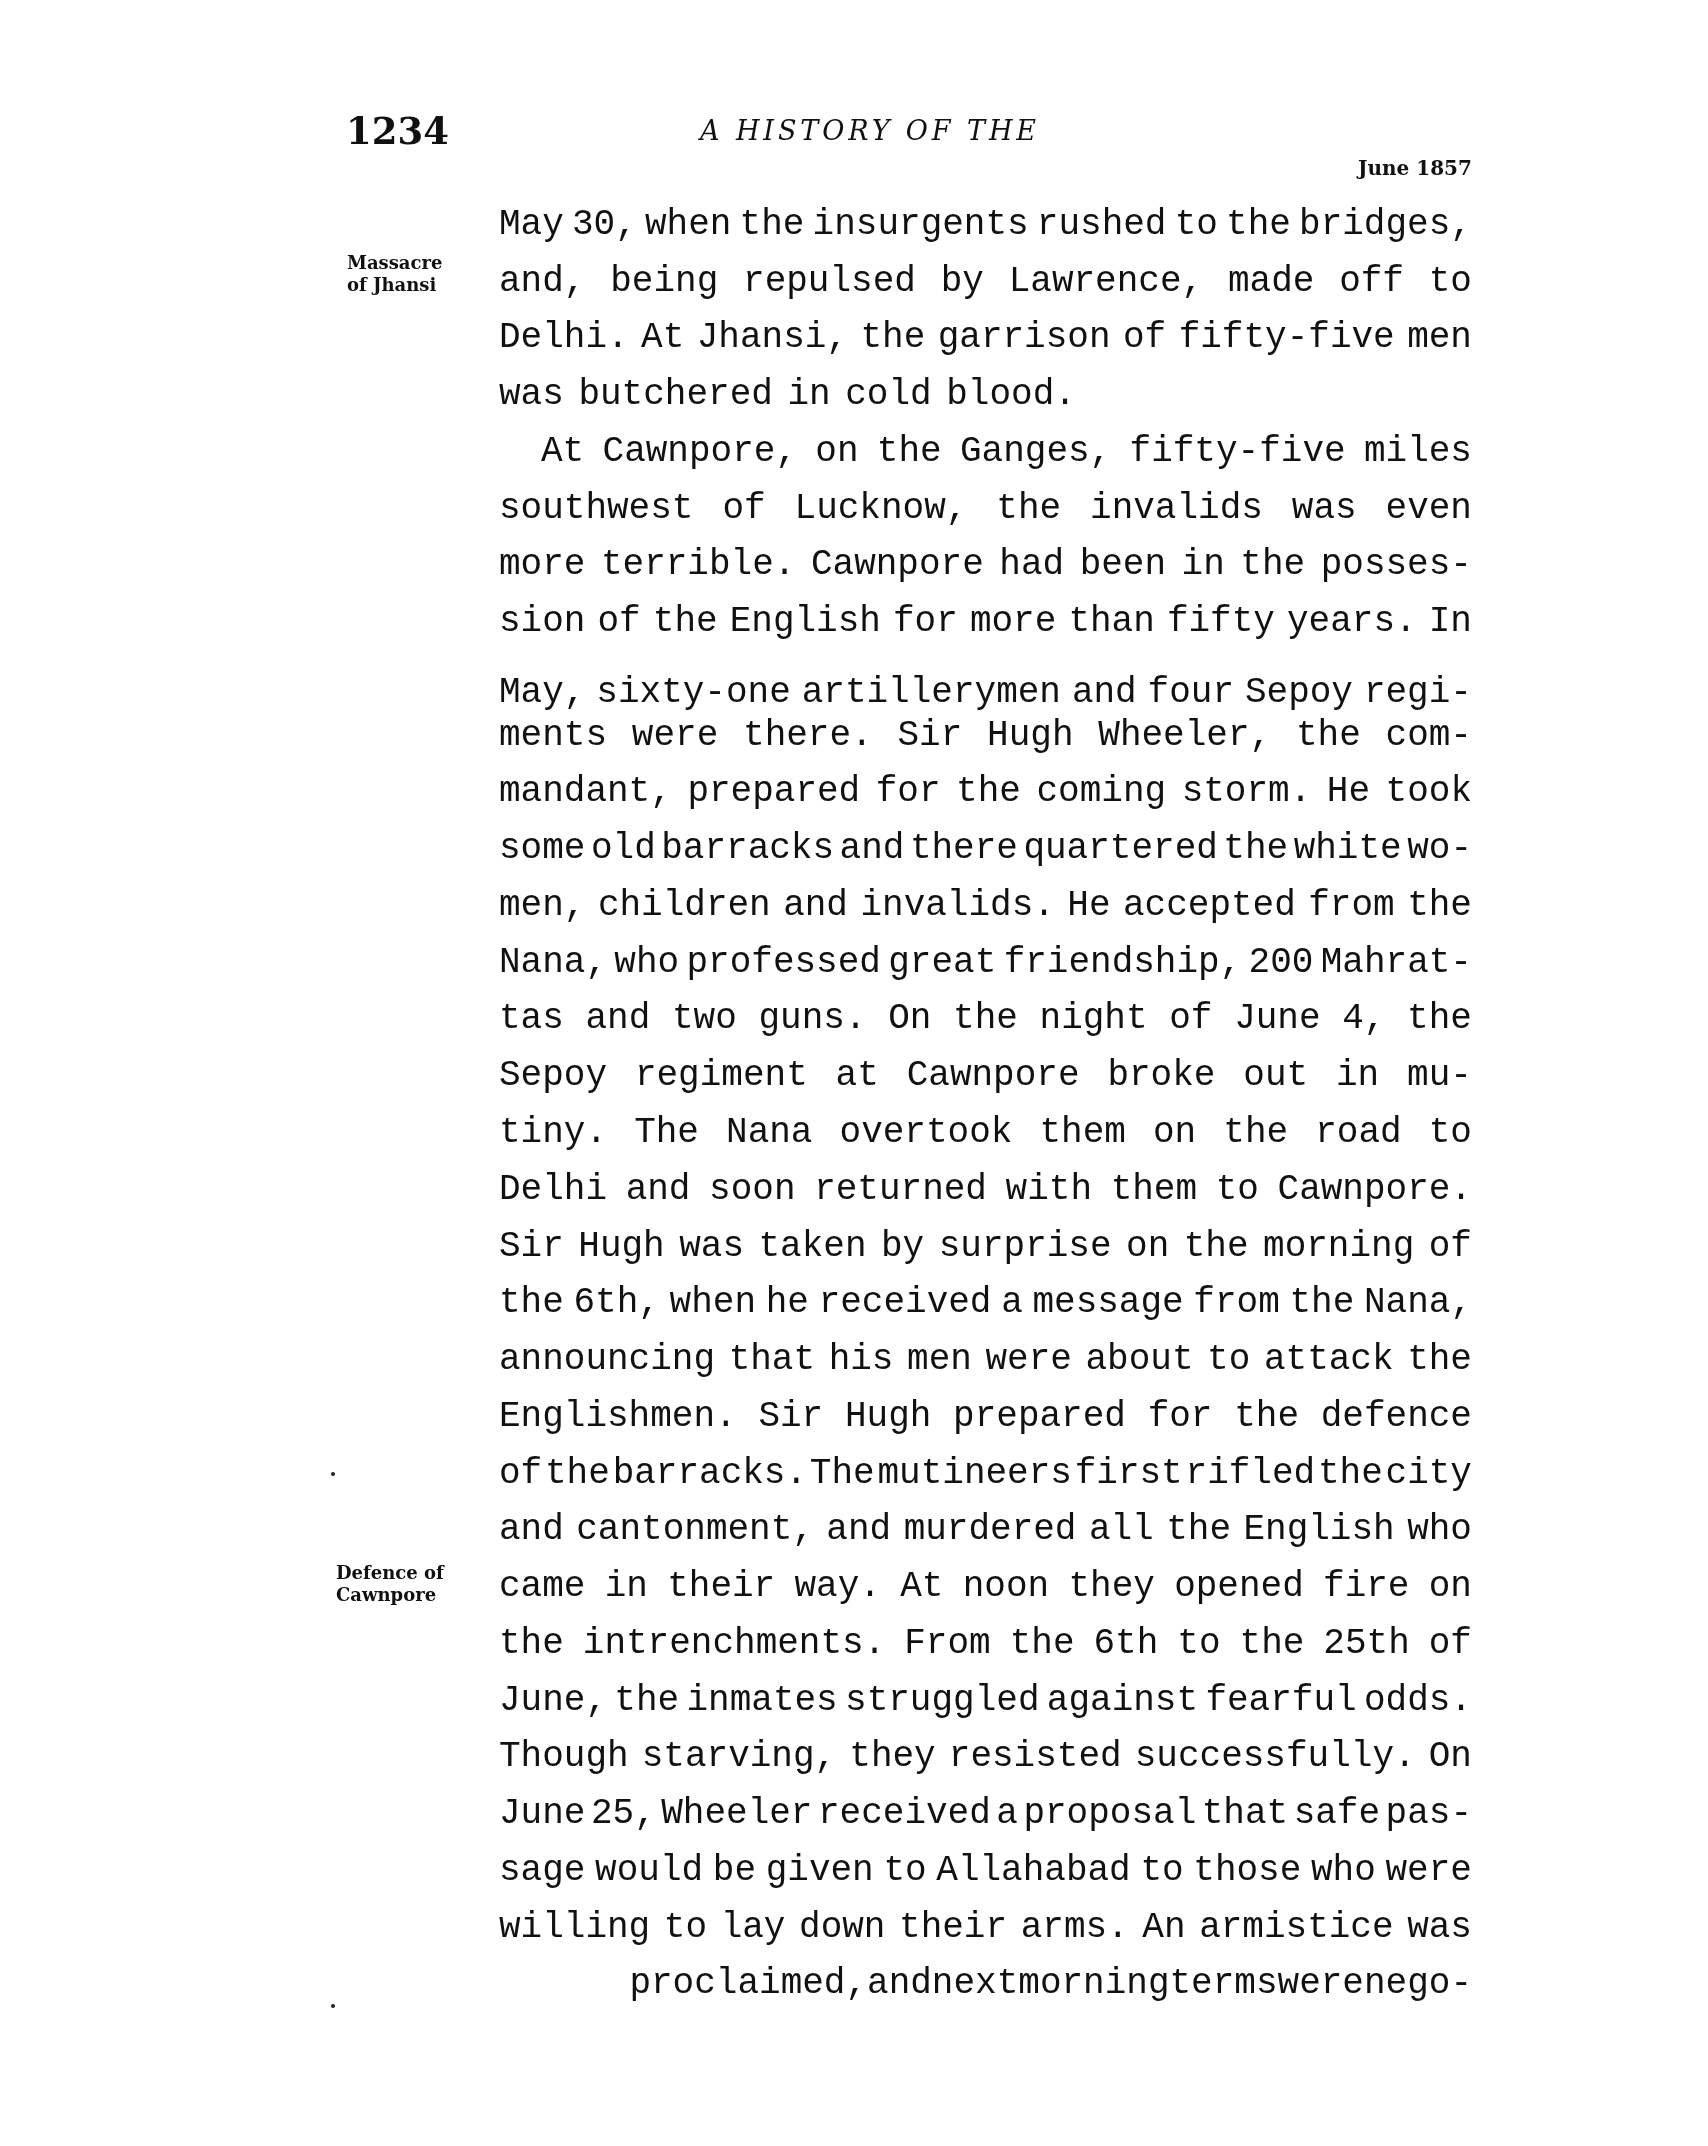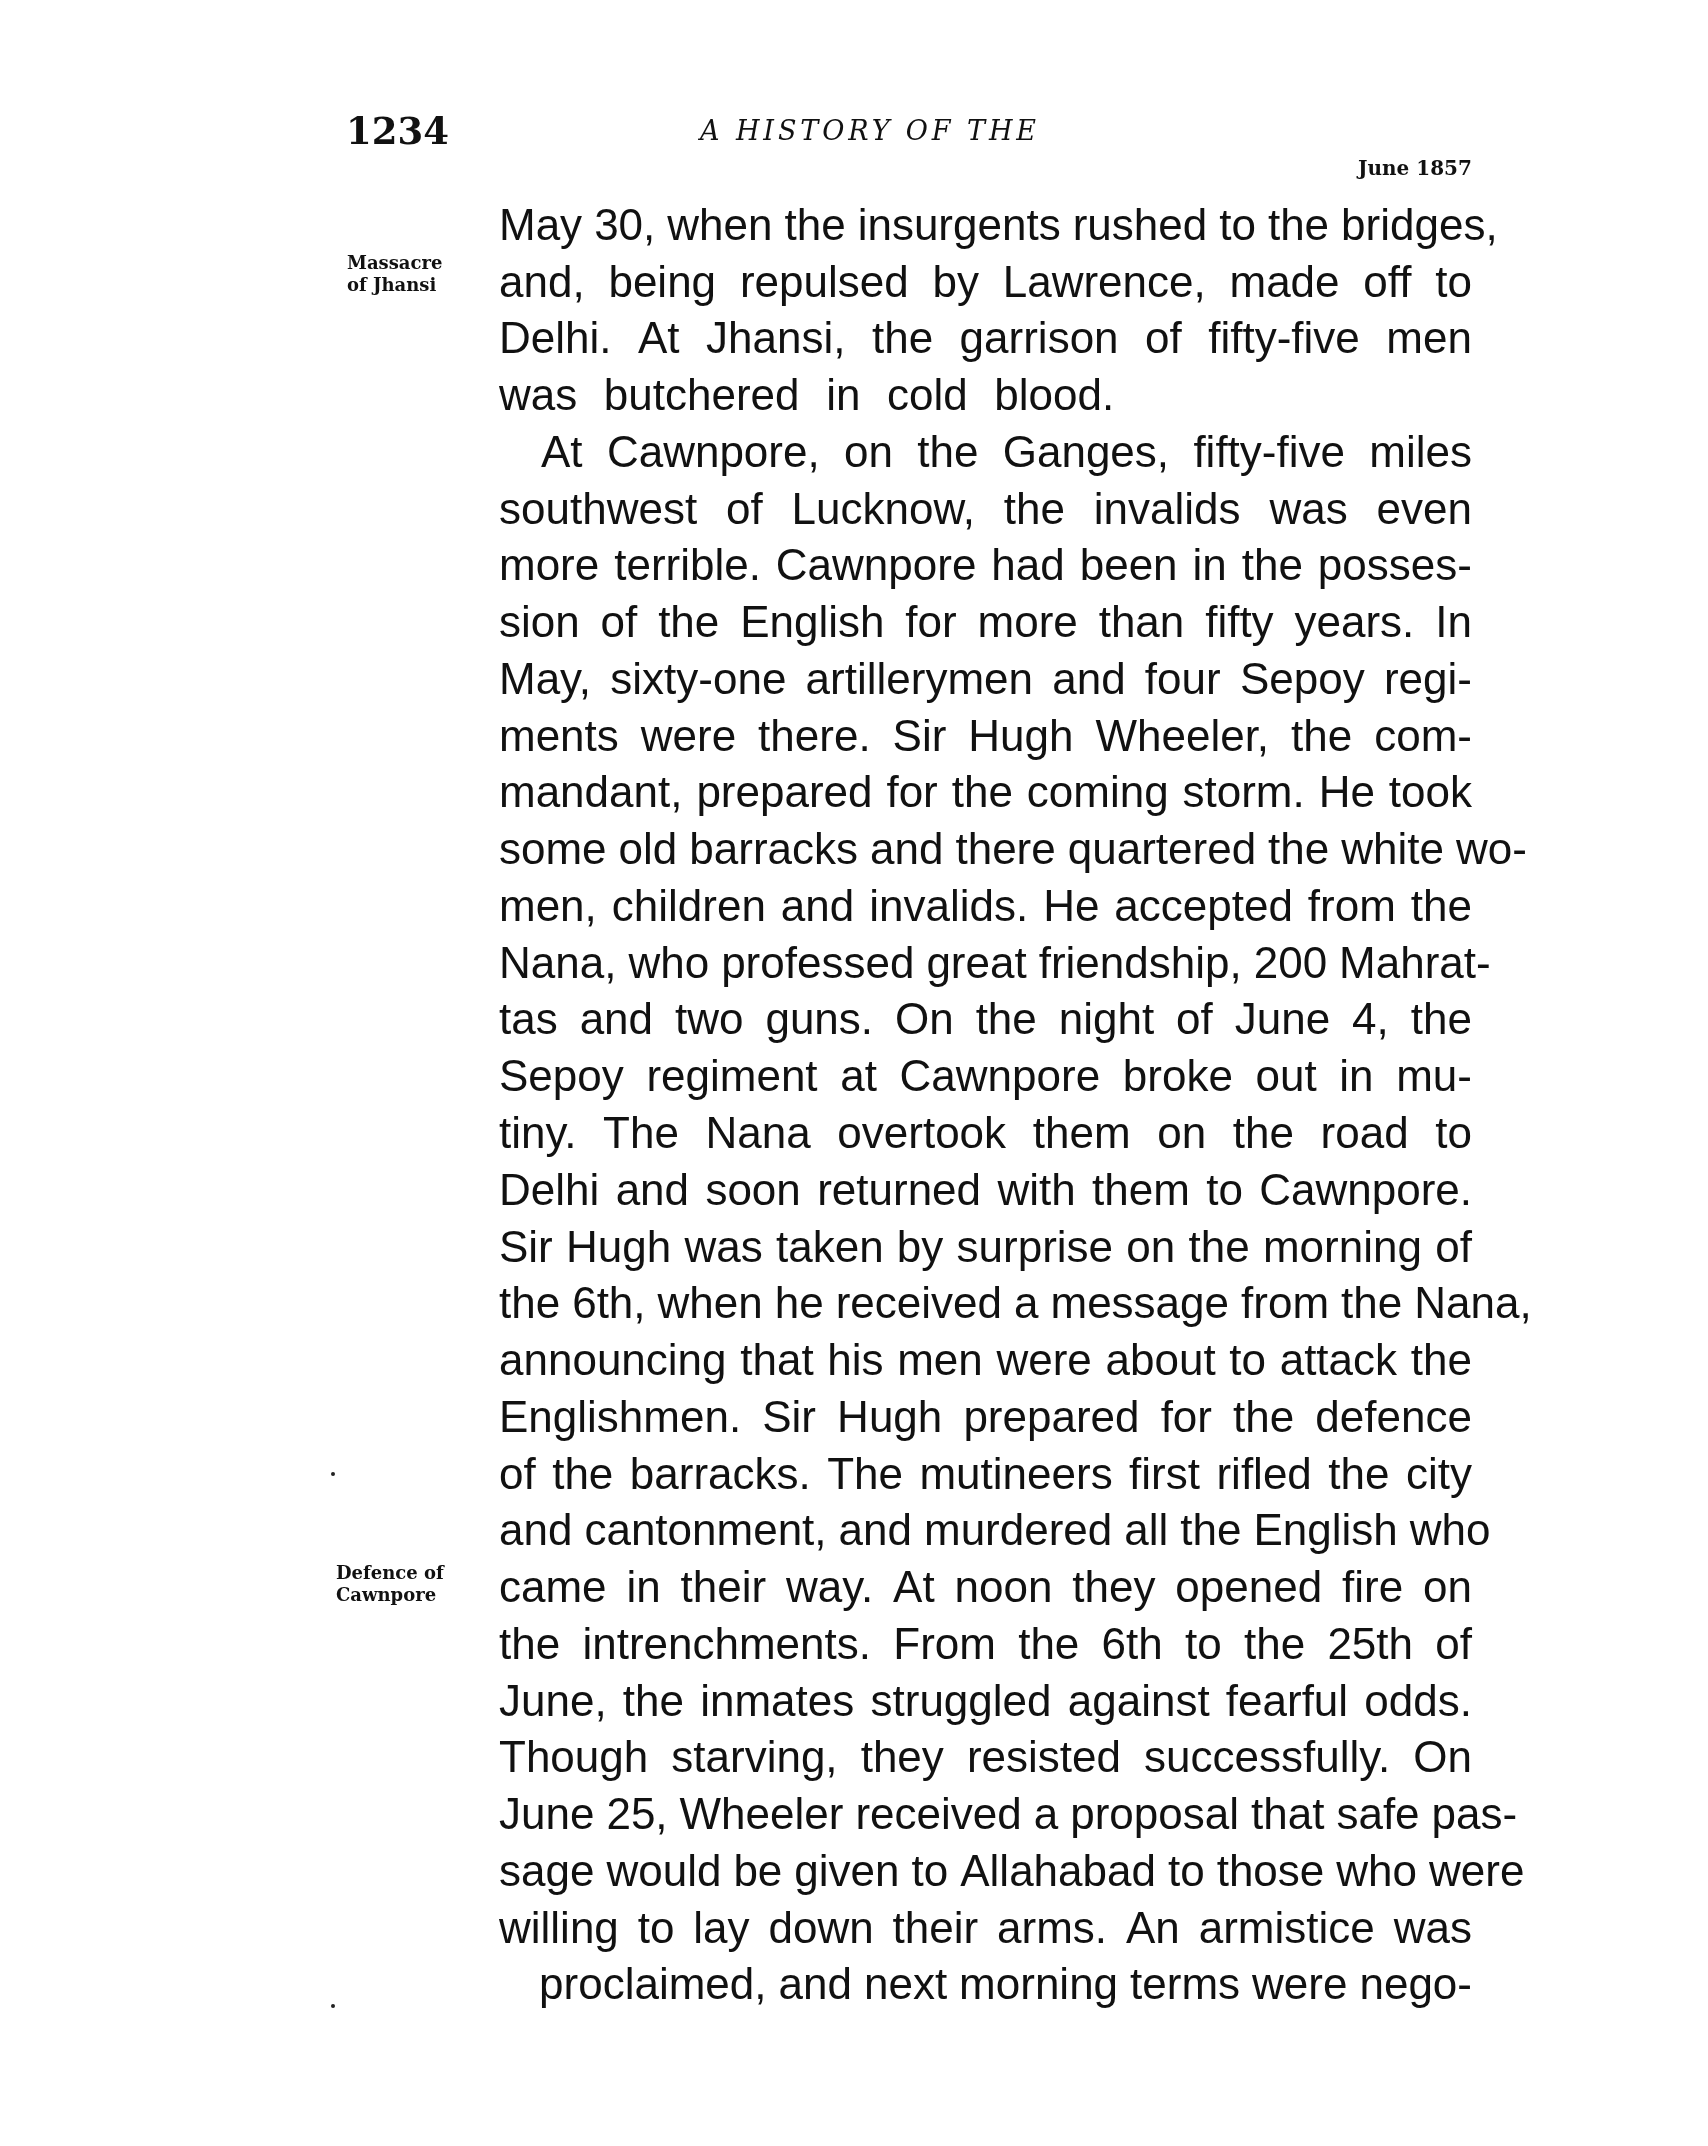--- a/index.html
+++ b/index.html
@@ -4,23 +4,23 @@
   <style>
     html, body { margin: 0; padding: 0; background: #ffffff; }
     body { width: 1709px; height: 2147px; position: relative; overflow: hidden; color: #111111; }
     .page { position: absolute; left: 0; top: 0; width: 1709px; height: 1677px; background: #ffffff; }
     .hdr { position: absolute; font-family: "DejaVu Serif", serif; white-space: nowrap; }
     .folio { left: 346px; top: 109px; font-size: 37px; font-weight: bold; letter-spacing: 0px; }
     .running-title { left: 700px; top: 115px; font-size: 27px; font-style: italic; letter-spacing: 3.9px; }
     .running-date { left: 1358px; top: 121px; font-size: 20px; font-weight: bold; margin-top: 35px; }
     .line {
       position: absolute; left: 499px; width: 973px; height: 57px;
-      font-family: Liberation Sans, sans-serif; font-size: 44px; line-height: 43px;
+      font-family: Liberation Mono, monospace; font-size: 36px; line-height: 43px;
       text-align: justify; text-align-last: justify; white-space: nowrap;
-      display: flex; justify-content: space-between; gap: 12px;
+      display: flex; justify-content: space-between;
     }
     .line.last { justify-content: flex-start; }
     .line.last span.w { margin-right: 14.6px; }
     .line.indent { left: 541px; width: 931px; }
     .sidenote {
       position: absolute; font-family: "DejaVu Serif", serif; font-weight: bold;
       font-size: 18px; line-height: 21.5px; white-space: nowrap;
     }
     .dot { position: absolute; width: 3.9px; height: 3.9px; background: #222; border-radius: 50%; }
   </style>
@@ -116,21 +116,21 @@
         <span class="w">of</span>
         <span class="w">the</span>
         <span class="w">English</span>
         <span class="w">for</span>
         <span class="w">more</span>
         <span class="w">than</span>
         <span class="w">fifty</span>
         <span class="w">years.</span>
         <span class="w">In</span>
       </div>
-      <div class="line" style="top: 657px;">
+      <div class="line" style="top: 657px; align-items: flex-end;">
         <span class="w">May,</span>
         <span class="w">sixty-one</span>
         <span class="w">artillerymen</span>
         <span class="w">and</span>
         <span class="w">four</span>
         <span class="w">Sepoy</span>
         <span class="w">regi-</span>
       </div>
       <div class="line" style="top: 714px;">
         <span class="w">ments</span>

